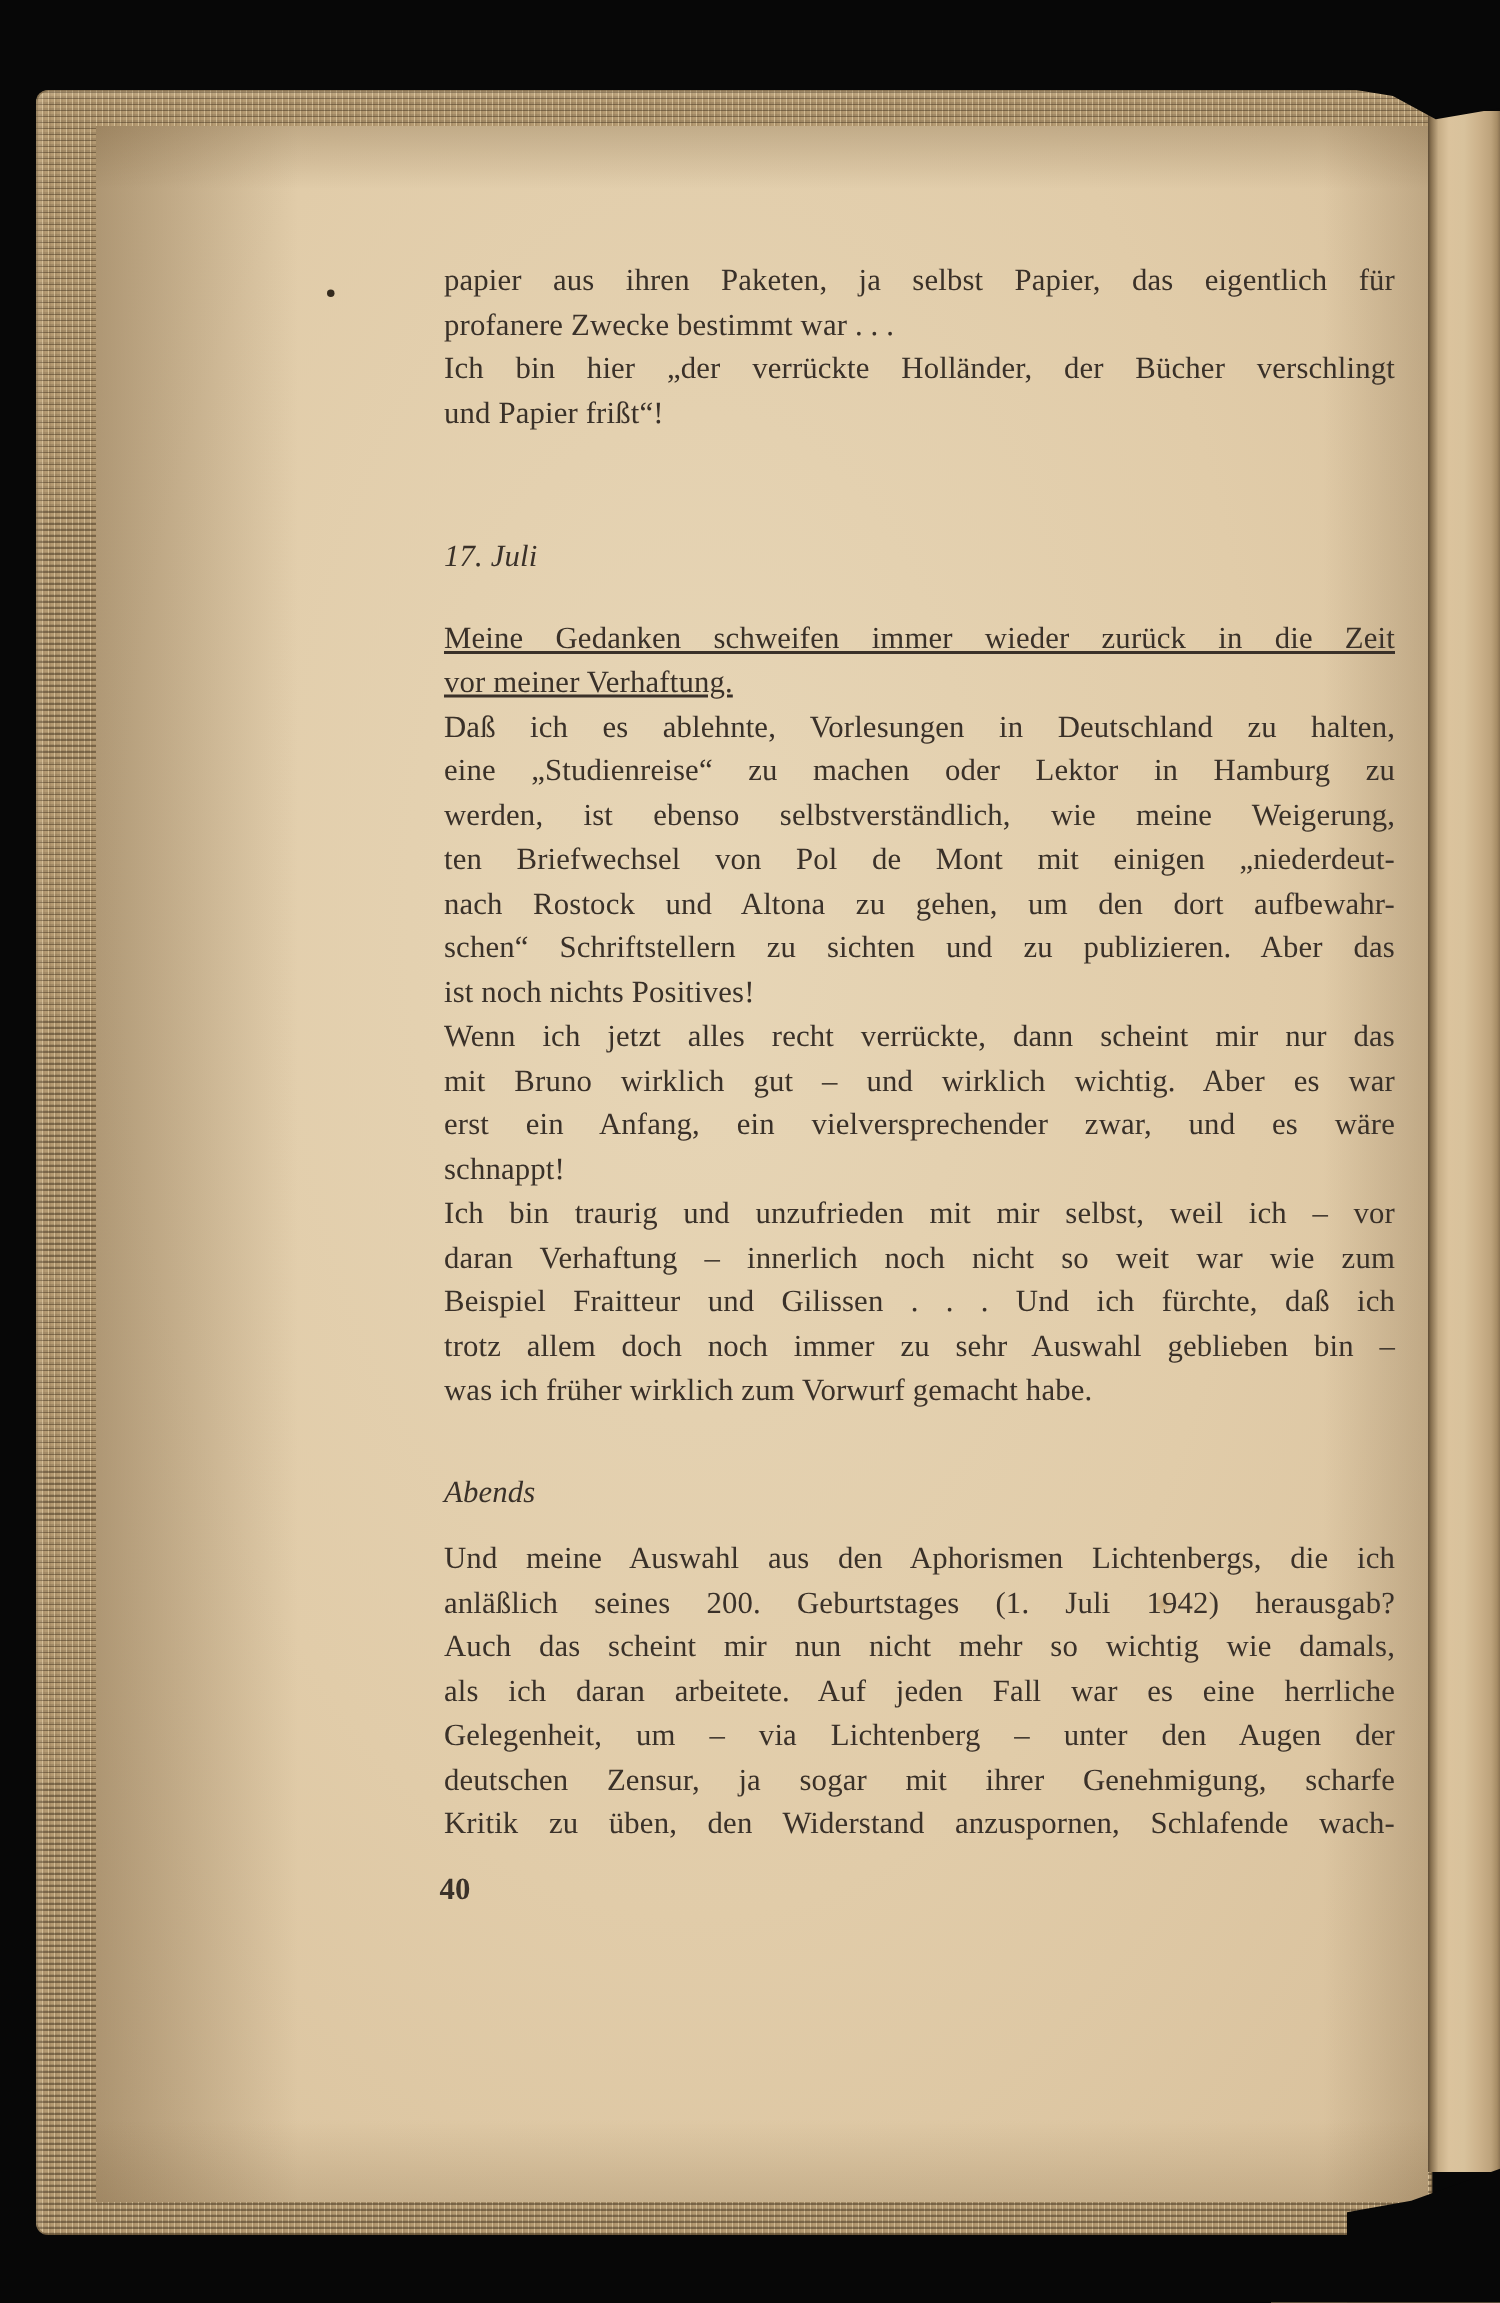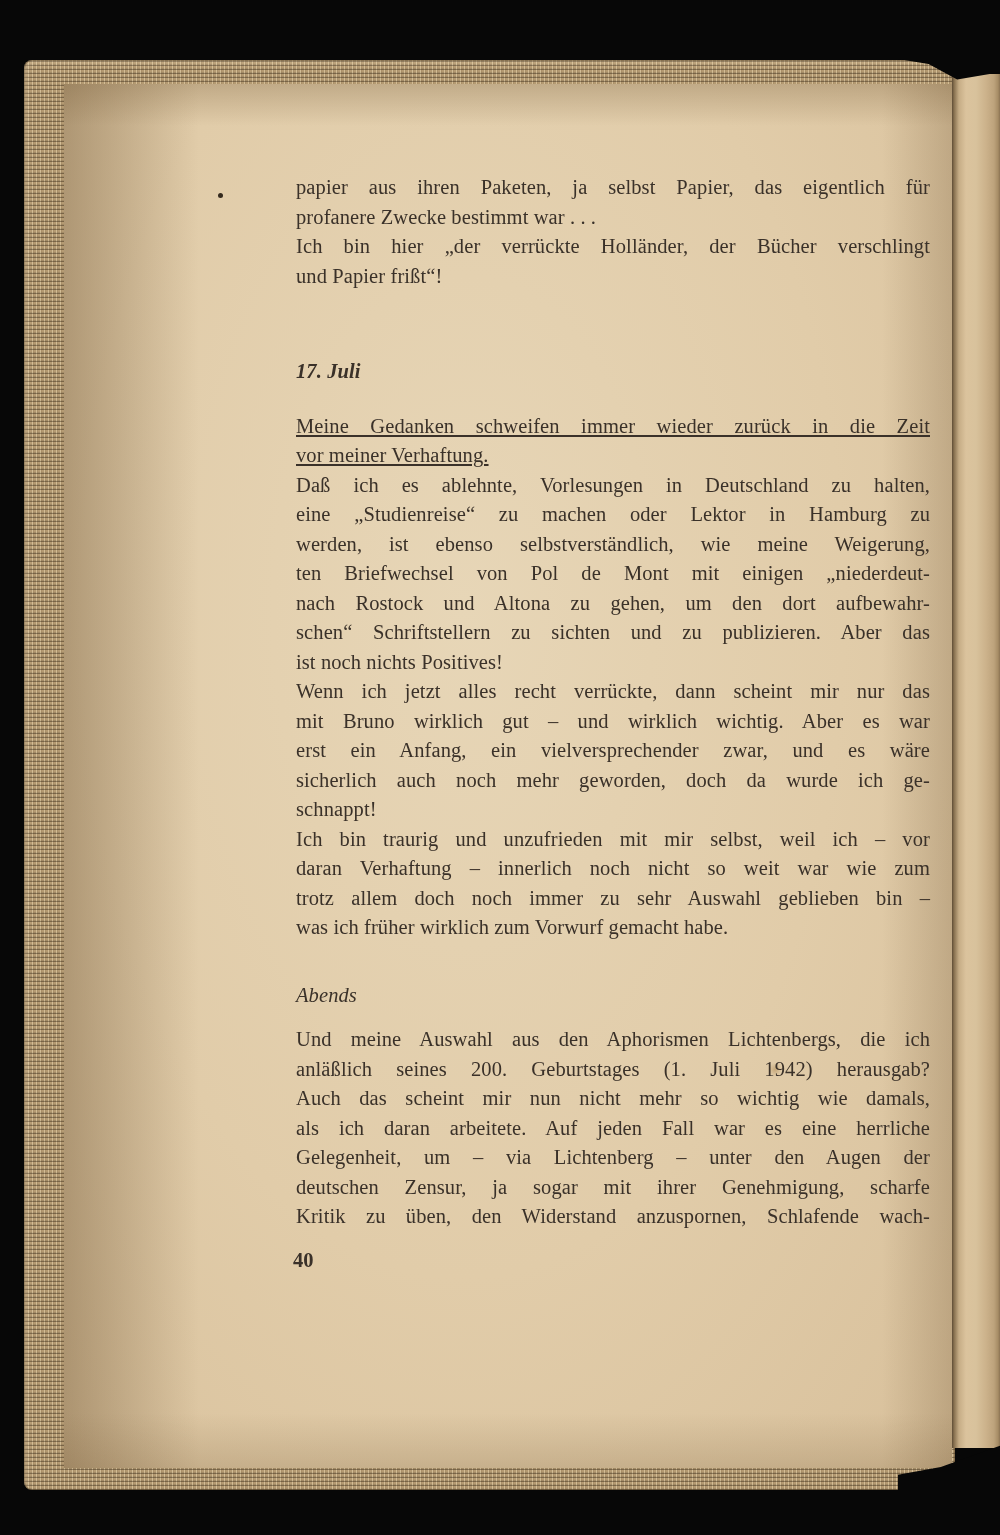--- a/index.html
+++ b/index.html
@@ -86,46 +86,46 @@
 <div class="text-column">
 
 <div class="par body">
       <div class="line">papier aus ihren Paketen, ja selbst Papier, das eigentlich für</div>
       <div class="line no-just">profanere Zwecke bestimmt war . . .</div>
     </div>
     <div class="par body">
       <div class="line">Ich bin hier „der verrückte Holländer, der Bücher verschlingt</div>
       <div class="line no-just">und Papier frißt“!</div>
     </div>
-    <div class="par heading" style="margin-top: 66px; font-weight: bold;">
+    <div class="par heading" style="margin-top: 66px;">
       <div class="line no-just">17. Juli</div>
     </div>
     <div class="par body" style="margin-top: 25px; text-decoration: underline;">
       <div class="line">Meine Gedanken schweifen immer wieder zurück in die Zeit</div>
       <div class="line no-just">vor meiner Verhaftung.</div>
     </div>
     <div class="par body">
       <div class="line">Daß ich es ablehnte, Vorlesungen in Deutschland zu halten,</div>
       <div class="line">eine „Studienreise“ zu machen oder Lektor in Hamburg zu</div>
       <div class="line">werden, ist ebenso selbstverständlich, wie meine Weigerung,</div>
       <div class="line">ten Briefwechsel von Pol de Mont mit einigen „niederdeut-</div>
       <div class="line">nach Rostock und Altona zu gehen, um den dort aufbewahr-</div>
       <div class="line">schen“ Schriftstellern zu sichten und zu publizieren. Aber das</div>
       <div class="line no-just">ist noch nichts Positives!</div>
     </div>
     <div class="par body">
       <div class="line">Wenn ich jetzt alles recht verrückte, dann scheint mir nur das</div>
       <div class="line">mit Bruno wirklich gut – und wirklich wichtig. Aber es war</div>
       <div class="line">erst ein Anfang, ein vielversprechender zwar, und es wäre</div>
-      <div class="line">sicherlich auch noch mehr geworden, doch da wurde ich ge-</div>
       <div class="line no-just">schnappt!</div>
     </div>
     <div class="par body">
       <div class="line">Ich bin traurig und unzufrieden mit mir selbst, weil ich – vor</div>
       <div class="line">daran Verhaftung – innerlich noch nicht so weit war wie zum</div>
+      <div class="line">Beispiel Fraitteur und Gilissen . . . Und ich fürchte, daß ich</div>
       <div class="line">trotz allem doch noch immer zu sehr Auswahl geblieben bin –</div>
       <div class="line no-just">was ich früher wirklich zum Vorwurf gemacht habe.</div>
     </div>
     <div class="par heading" style="margin-top: 38px;">
       <div class="line no-just">Abends</div>
     </div>
     <div class="par body" style="margin-top: 15px;">
       <div class="line">Und meine Auswahl aus den Aphorismen Lichtenbergs, die ich</div>
       <div class="line">anläßlich seines 200. Geburtstages (1. Juli 1942) herausgab?</div>
       <div class="line">Auch das scheint mir nun nicht mehr so wichtig wie damals,</div>

